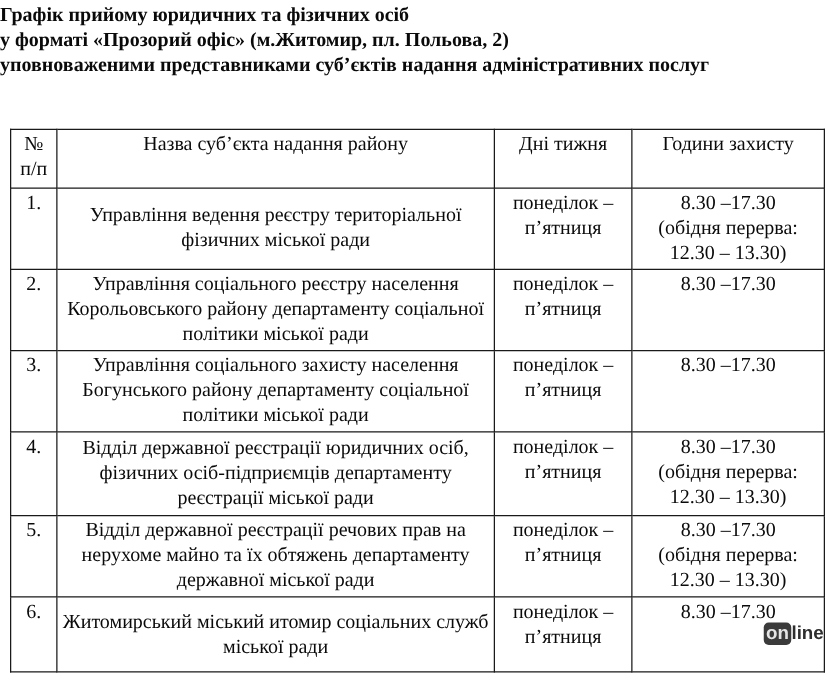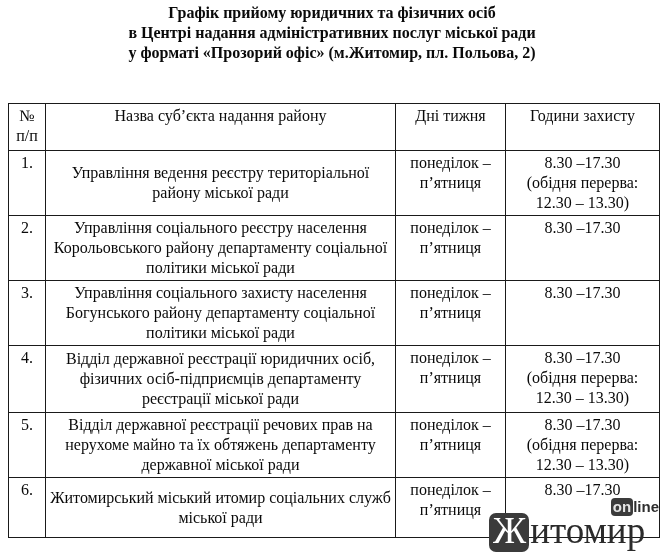--- a/index.html
+++ b/index.html
@@ -10,21 +10,21 @@
   body {
     width: 664px;
     height: 560px;
     position: relative;
     font-family: "Liberation Serif", serif;
     color: #0a0a0a;
     overflow: hidden;
   }
   .doc-title {
     padding-top: 3px;
-    text-align: center;
+    text-align: left;
     font-weight: bold;
     font-size: 16px;
     line-height: 20px;
     white-space: nowrap;
   }
   .doc-title .t-line { display: block; }
 
   table.schedule {
     border-collapse: collapse;
     table-layout: fixed;
@@ -108,22 +108,22 @@
     padding: 0px 3px 3px 4px;
     margin-right: 1px;
     line-height: 36px;
   }
 </style>
 </head>
 <body>
 
 <div class="doc-title">
   <span class="t-line">Графік прийому юридичних та фізичних осіб</span>
-  <span class="t-line">в Центрі надання адміністративних послуг міської ради</span>
   <span class="t-line">у форматі «Прозорий офіс» (м.Житомир, пл. Польова, 2)</span>
+  <span class="t-line">уповноваженими представниками суб’єктів надання адміністративних послуг</span>
 </div>
 
 <table class="schedule">
   <colgroup>
     <col class="c-num">
       <col class="c-name">
       <col class="c-days">
       <col class="c-hours">
   </colgroup>
   <thead>
@@ -131,21 +131,21 @@
       <th>№
 п/п</th>
       <th>Назва суб’єкта надання району</th>
       <th>Дні тижня</th>
       <th>Години захисту</th>
     </tr>
   </thead>
   <tbody>
     <tr class="row-1">
       <td class="cell-num">1.</td>
-      <td class="cell-name">Управління ведення реєстру територіальної району міської ради</td>
+      <td class="cell-name">Управління ведення реєстру територіальної фізичних міської ради</td>
       <td class="cell-days">понеділок –
 п’ятниця</td>
       <td class="cell-hours">8.30 –17.30
 (обідня перерва:
 12.30 – 13.30)</td>
     </tr>
     <tr class="row-2">
       <td class="cell-num">2.</td>
       <td class="cell-name">Управління соціального реєстру населення Корольовського району департаменту соціальної політики міської ради</td>
       <td class="cell-days">понеділок –
@@ -184,16 +184,13 @@
 п’ятниця</td>
       <td class="cell-hours">8.30 –17.30</td>
     </tr>
   </tbody>
 </table>
 
 <div class="watermark">
   <div class="wm-online">
     <span class="wm-on">on</span><span>line</span>
   </div>
-  <div class="wm-text">
-    <span class="wm-zh">Ж</span><span>итомир</span>
-  </div>
 </div>
 
 </body></html>

